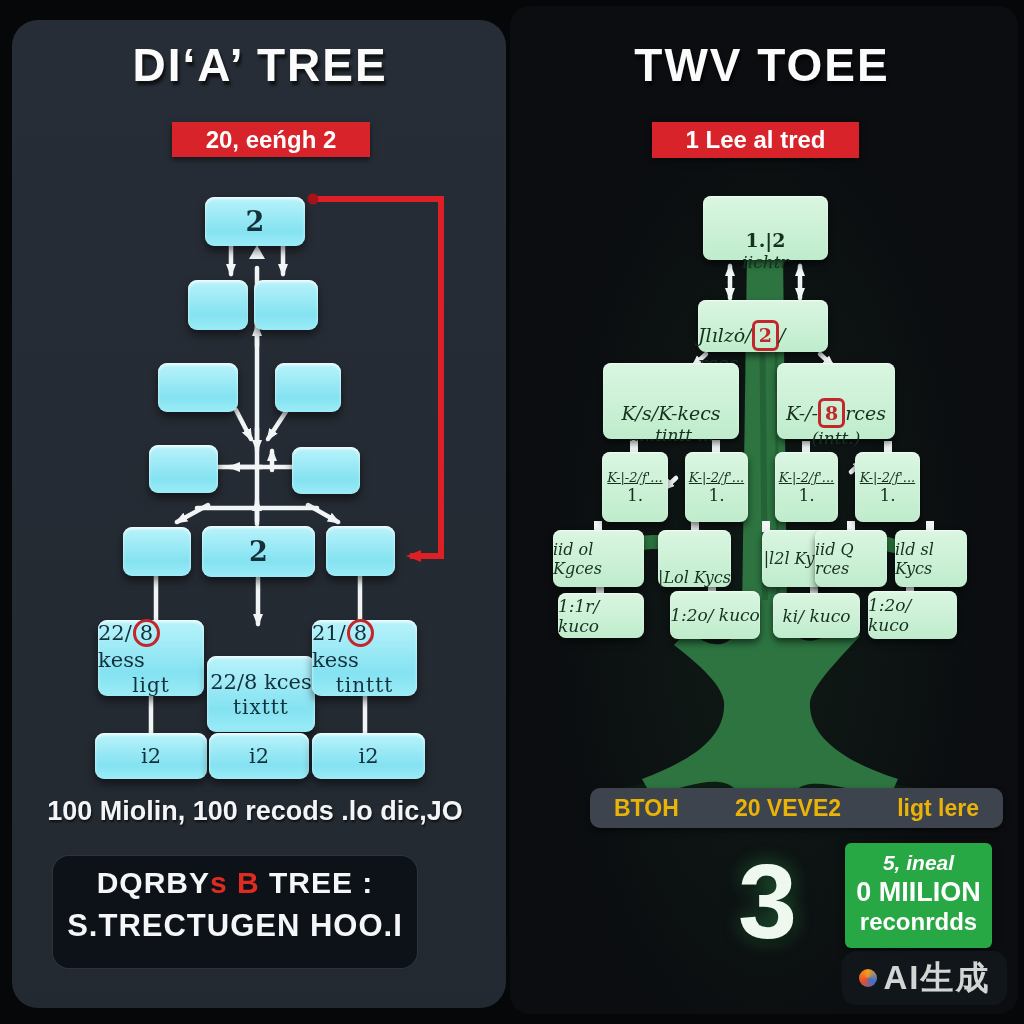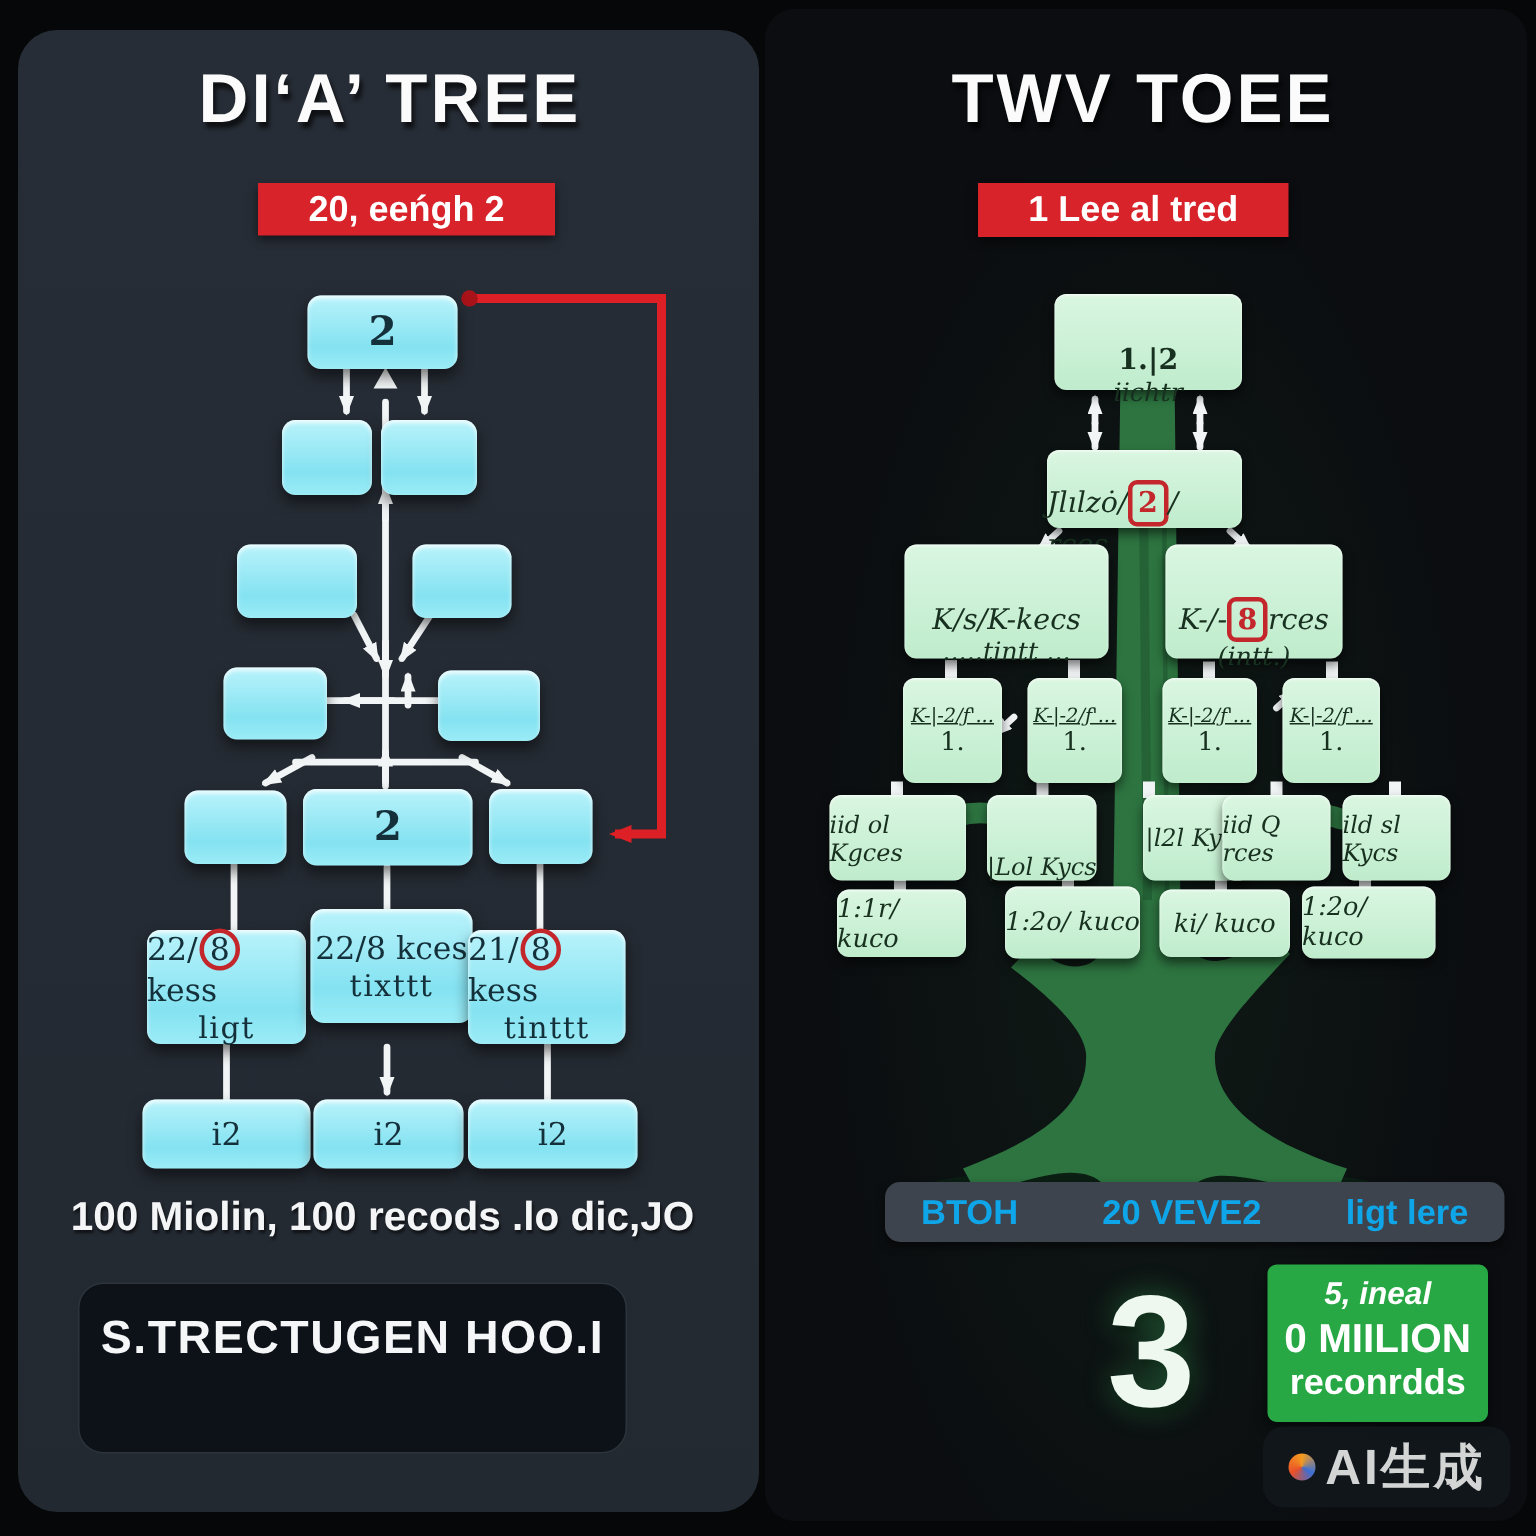--- a/index.html
+++ b/index.html
@@ -39,21 +39,21 @@
   
   .caption{position:absolute;color:#f4f5f6;font-weight:700;font-size:27px;text-align:center;
            text-shadow:1px 2px 2px rgba(0,0,0,.6);}
   .footer-box{position:absolute;background:#0d1219;border-radius:16px;box-shadow:0 0 0 1px rgba(255,255,255,.05);
               color:#f5f6f7;font-weight:800;text-align:center;padding-top:10px;}
   .footer-box .fl1{font-size:30px;letter-spacing:1px;}
   .footer-box .fl2{font-size:31px;letter-spacing:1px;margin-top:8px;}
   .fred{color:#e02b23;}
   
   .pill{position:absolute;background:#3d444d;border-radius:10px;display:flex;align-items:center;
-        justify-content:space-between;padding:0 24px;color:#0ea5e9;font-weight:700;font-size:23px;
+        justify-content:space-between;padding:0 24px;color:#eab308;font-weight:700;font-size:23px;
         box-shadow:0 3px 6px rgba(0,0,0,.5);}
   .bignum{position:absolute;color:#eef8ef;font-weight:800;font-size:106px;line-height:1;
           text-shadow:0 0 20px rgba(70,210,110,.4), 2px 4px 4px rgba(0,0,0,.6);}
   .greenbox{position:absolute;background:#28a745;border-radius:6px;color:#fff;text-align:center;
             box-shadow:0 3px 8px rgba(0,0,0,.5);padding-top:8px;}
   .greenbox .g1{font-size:21px;font-weight:700;font-style:italic;}
   .greenbox .g2{font-size:27px;font-weight:800;margin-top:2px;}
   .greenbox .g3{font-size:24px;font-weight:700;}
   .watermark{position:absolute;background:rgba(17,23,27,.92);border-radius:14px;display:flex;
              align-items:center;justify-content:center;gap:7px;}
@@ -169,21 +169,21 @@
   <div class="cb" style="left:123px;top:527px;width:68px;height:49px;"></div>
   <div class="cb" style="left:202px;top:526px;width:113px;height:51px;">
     <span class="big">2</span>
   </div>
   <div class="cb" style="left:326px;top:526px;width:69px;height:50px;"></div>
 
   <div class="cb" style="left:98px;top:620px;width:106px;height:76px;">
     <span class="l1"><span>22/</span><span class="ring">8</span><span> kess</span></span>
     <span class="l2">ligt</span>
   </div>
-  <div class="cb" style="left:207px;top:606px;width:108px;height:76px;">
+  <div class="cb" style="left:207px;top:656px;width:108px;height:76px;">
     <span class="l1"><span>22/</span><span>8</span><span> kces</span></span>
     <span class="l2">tixttt</span>
   </div>
   <div class="cb" style="left:312px;top:620px;width:105px;height:76px;">
     <span class="l1"><span>21/</span><span class="ring">8</span><span> kess</span></span>
     <span class="l2">tinttt</span>
   </div>
 
   <div class="cb" style="left:95px;top:733px;width:112px;height:46px;">
     <span class="l1">i2</span>
@@ -191,20 +191,21 @@
   <div class="cb" style="left:209px;top:733px;width:100px;height:46px;">
     <span class="l1">i2</span>
   </div>
   <div class="cb" style="left:312px;top:733px;width:113px;height:46px;">
     <span class="l1">i2</span>
   </div>
 
   <div class="caption" style="left:15px;top:796px;width:480px;">100 Miolin,  100 recods .lo dic,JO</div>
 
   <div class="footer-box" style="left:53px;top:856px;width:364px;height:102px;">
+    <div class="fl1"><span>DQRBY</span><span class="fred">s</span><span class="fred"> B </span><span>TREE :</span></div>
     <div class="fl2">S.TRECTUGEN HOO.I</div>
   </div>
 
   <div class="title" style="left:512px;top:38px;width:500px;">TWV TOEE</div>
   <div class="badge" style="left:652px;top:122px;width:207px;height:36px;">1 Lee al tred</div>
 
   <div class="gb" style="left:703px;top:196px;width:125px;height:64px;">
     <span class="r1" style="font-style:normal;font-weight:700;">1.|2</span>
     <span class="r2">iichtr</span>
   </div>

